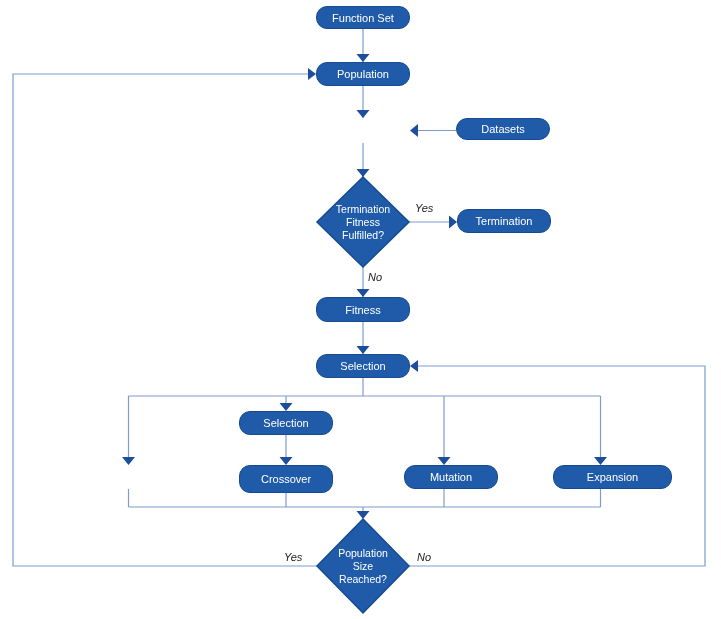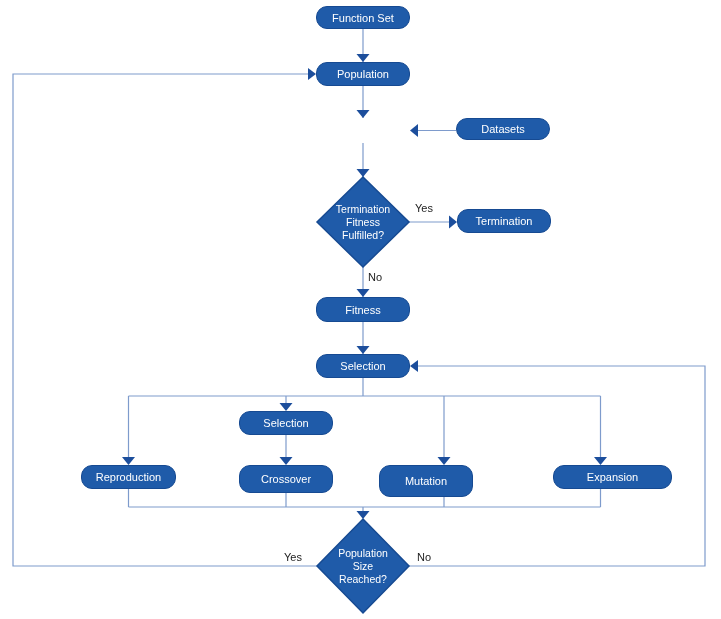--- a/index.html
+++ b/index.html
@@ -27,20 +27,21 @@
   .diamond-label{
     position:absolute;
     color:#ffffff;font-size:10.5px;line-height:13px;
     text-align:center;
   }
   .diamond-label span{display:block;}
   .edge-label{
     position:absolute;
     color:#222222;font-size:11px;line-height:13px;
     white-space:nowrap;
+    font-style:italic;
   }
 </style>
 </head>
 <body>
 
 <div id="canvas">
 
   <svg id="connector-layer" viewBox="0 0 721 619" xmlns="http://www.w3.org/2000/svg">
 
     <path class="edge" d="M363 29 V62"></path>
@@ -111,29 +112,26 @@
   </div>
 
   <div class="node" style="left:316px;top:354px;width:94px;height:24px">
     <span>Selection</span>
   </div>
 
   <div class="node" style="left:239px;top:411px;width:94px;height:24px">
     <span>Selection</span>
   </div>
 
-  <div class="node" style="left:81px;top:465px;width:95px;height:24px">
-    <span>Reproduction</span>
-  </div>
 
   <div class="node" style="left:239px;top:465px;width:94px;height:28px">
     <span>Crossover</span>
   </div>
 
-  <div class="node" style="left:379px;top:465px;width:94px;height:32px">
+  <div class="node" style="left:404px;top:465px;width:94px;height:24px">
     <span>Mutation</span>
   </div>
 
   <div class="node" style="left:553px;top:465px;width:119px;height:24px">
     <span>Expansion</span>
   </div>
 
   <div class="diamond-label" style="left:317px;top:203px;width:92px">
     <span>Termination</span>
     <span>Fitness</span>

